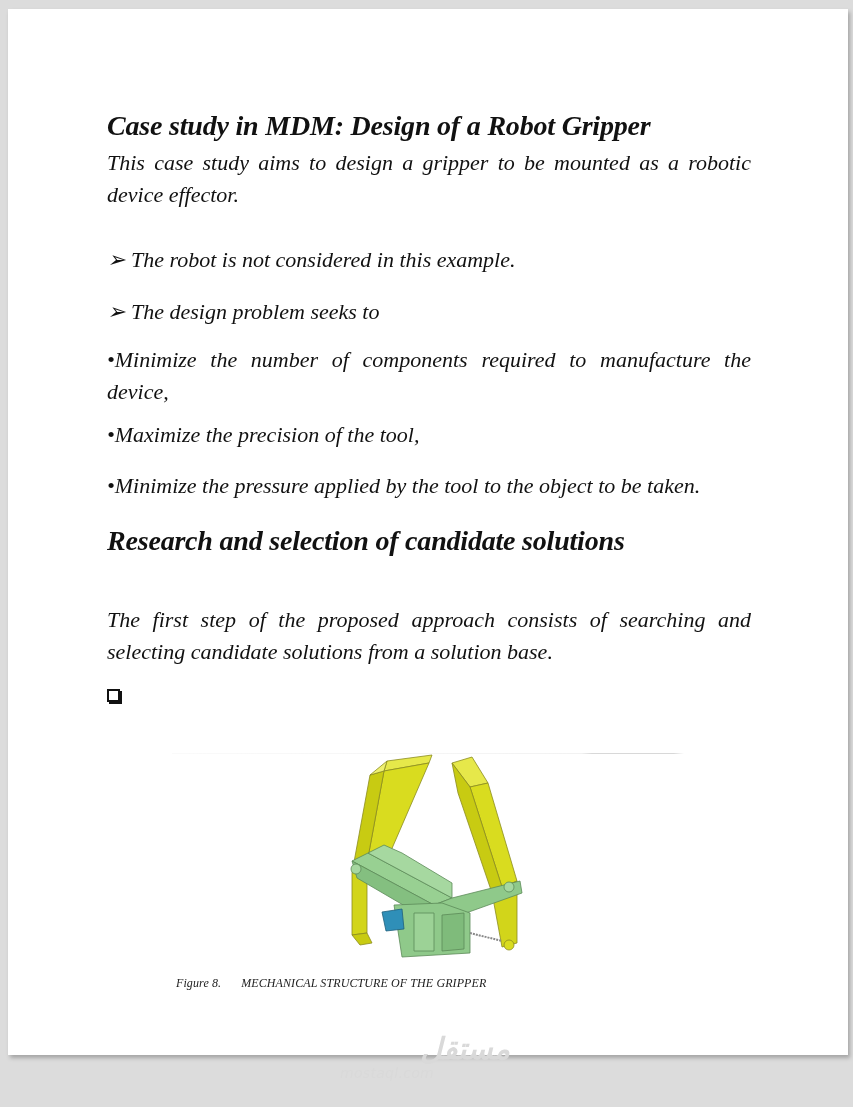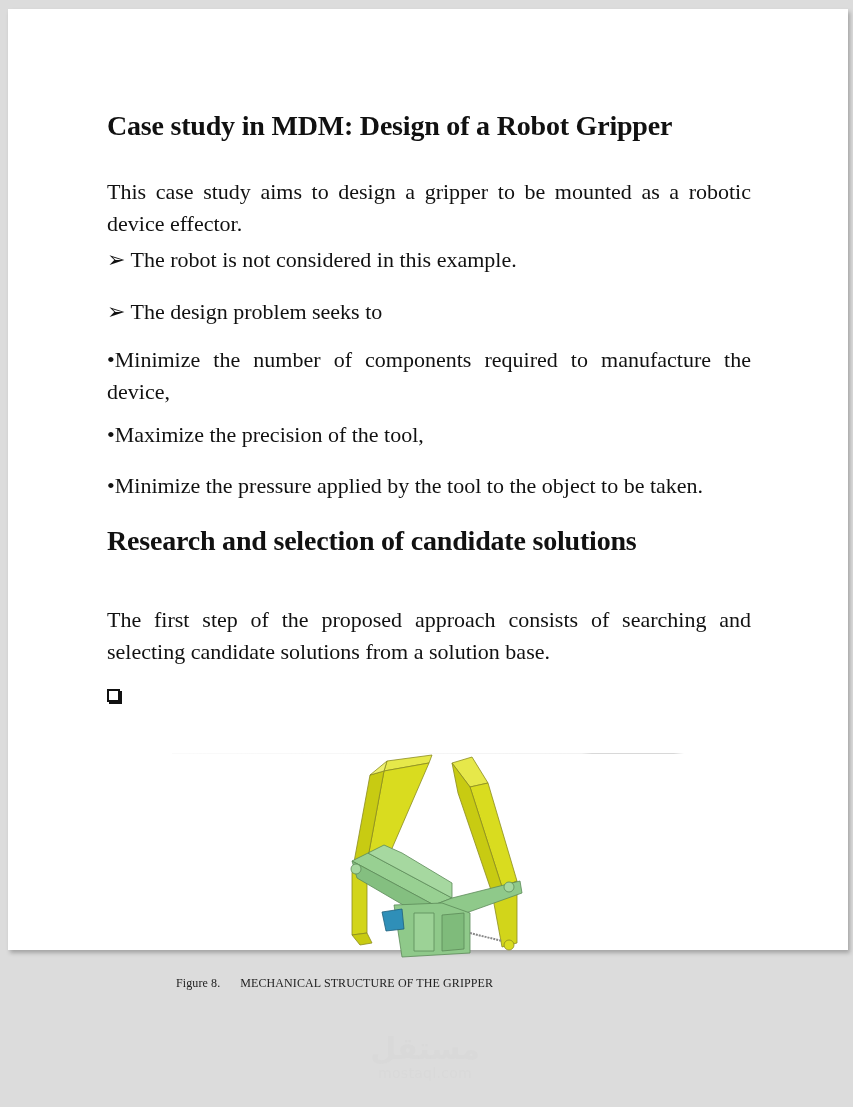--- a/index.html
+++ b/index.html
@@ -4,23 +4,24 @@
 <style>
   html, body { margin: 0; padding: 0; }
   body {
     width: 853px; height: 1107px; overflow: hidden;
     background: #dcdcdc;
     font-family: "Liberation Serif", serif;
     color: #111;
     position: relative;
   }
   .page {
-    position: absolute; left: 8px; top: 9px; width: 840px; height: 941px;
+    position: absolute; left: 8px; top: 9px; width: 840px; height: 1046px;
     background: #ffffff;
     box-shadow: 2px 3px 4px rgba(0,0,0,0.25);
+    font-style: italic;
   }
   .content { position: absolute; left: 99px; width: 644px; top: 0; }
   h1, h2 {
     font-family: "Liberation Serif", serif; font-weight: bold; margin: 0;
     font-size: 28px; letter-spacing: -0.2px; position: absolute; left: 0; white-space: nowrap;
   }
   .p {
     position: absolute; left: 0; width: 644px; margin: 0;
     font-size: 22px; line-height: 32px; text-align: justify;
     text-align-last: left;
@@ -38,35 +39,35 @@
     position: absolute; left: 164px; top: 744px; width: 512px; height: 1px;
     background: linear-gradient(to right, #fafafa 0%, #f2f2f2 80%, #d8d8d8 82%, #d8d8d8 98%, #fff 100%);
   }
   .caption {
     position: absolute; left: 168px; top: 967px;
     font-family: "Liberation Serif", serif; font-size: 12px; color: #222;
     white-space: nowrap; letter-spacing: 0.1px;
   }
   .caption .num { margin-right: 20px; }
   .watermark {
-    position: absolute; left: 332px; top: 1024px; width: 170px; text-align: center;
+    position: absolute; left: 332px; top: 1024px; width: 170px; 
     color: #d9d9d9;
   }
   .wm-ar { font-family: "DejaVu Sans", sans-serif; font-weight: bold; font-size: 30px; line-height: 32px; }
   .wm-en { font-family: "DejaVu Sans", sans-serif; font-size: 14px; line-height: 16px; margin-top: 0px; letter-spacing: 0.3px; }
 </style>
 </head>
 <body>
 
 <div class="page">
   <div class="content">
 
     <h1 style="top:101px;">Case study in MDM: Design of a Robot Gripper</h1>
 
-    <p class="p" style="top:167px;">This case study aims to design a gripper to be mounted as a robotic device effector.</p>
+    <p class="p" style="top:138px;">This case study aims to design a gripper to be mounted as a robotic device effector.</p>
 
     <p class="p" style="top:235px;">
       <span class="sym">➢</span>
       <span>The robot is not considered in this example.</span>
     </p>
 
     <p class="p" style="top:287px;">
       <span class="sym">➢</span>
       <span>The design problem seeks to</span>
     </p>

